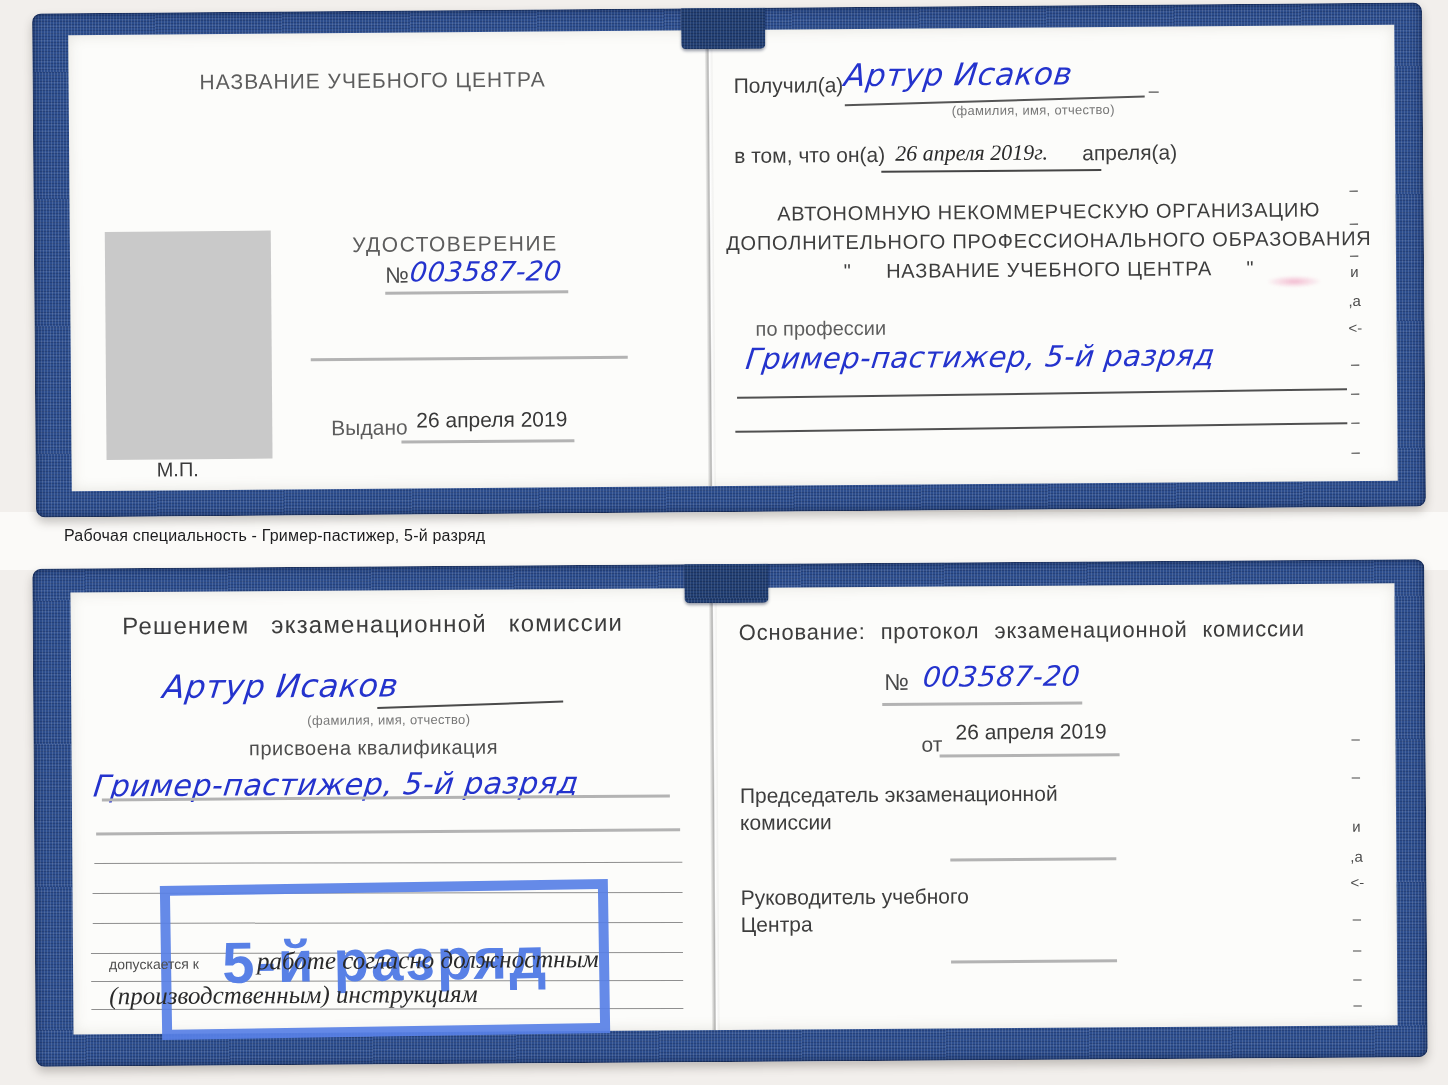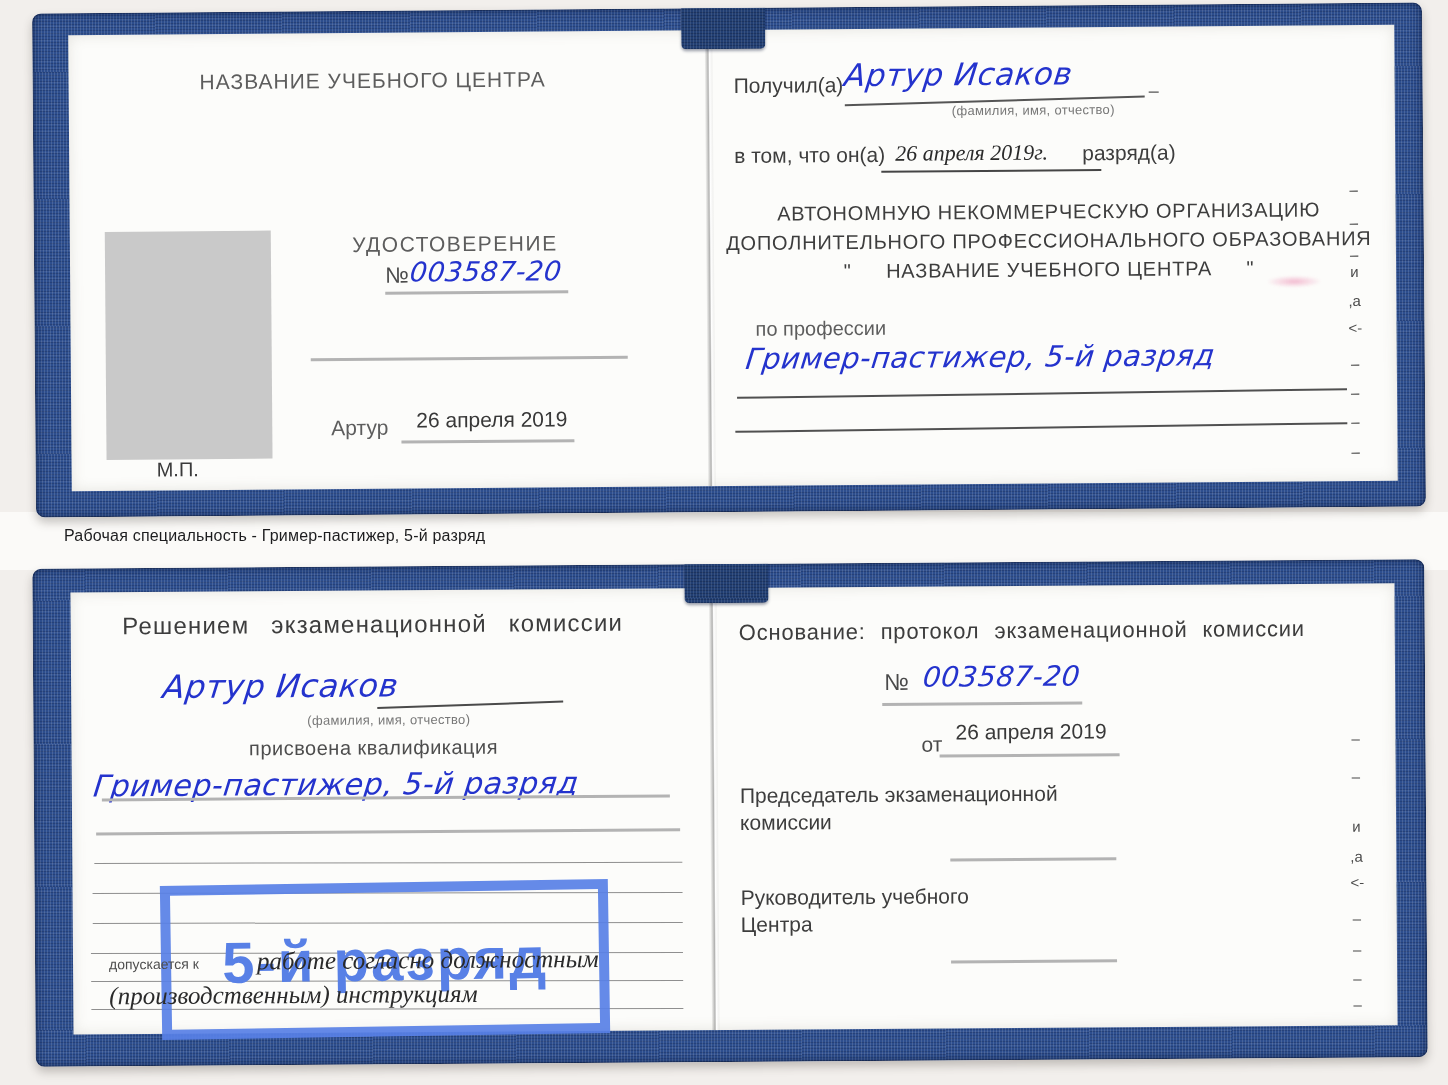--- a/index.html
+++ b/index.html
@@ -71,35 +71,35 @@
   <div class="fold" style="left:672px;top:22px;bottom:26px;"></div>
   <div class="tab z5" style="left:649px;width:84px;"></div>
 
   <div class="txt gray center z3" style="left:40px;top:58px;width:600px;font-size:21px;letter-spacing:1px;">НАЗВАНИЕ УЧЕБНОГО ЦЕНТРА</div>
   <div class="photo z3" style="left:71px;top:219px;width:166px;height:228px;"></div>
   <div class="txt gray center z3" style="left:266px;top:222px;width:310px;font-size:21px;letter-spacing:1.5px;">УДОСТОВЕРЕНИЕ</div>
   <span class="txt z3" style="left:351px;top:252px;font-size:22px;color:#4c4c4c;">№</span>
   <span class="hand z3" style="left:376px;top:246px;font-size:27px;">003587-20</span>
   <div class="gline z3" style="left:351px;top:281px;width:183px;"></div>
   <div class="gline z3" style="left:276px;top:347px;width:317px;"></div>
-  <span class="txt gray z3" style="left:296px;top:405px;font-size:21px;">Артур</span>
+  <span class="txt gray z3" style="left:296px;top:405px;font-size:21px;">Выдано</span>
   <span class="txt z3" style="left:381px;top:398px;font-size:21px;color:#383838;">26 апреля 2019</span>
   <div class="gline z3" style="left:366px;top:430px;width:173px;"></div>
   <span class="txt z3" style="left:121px;top:446px;font-size:20px;color:#3a3a3a;">М.П.</span>
 
   <span class="txt z3" style="left:701px;top:66px;font-size:21px;">Получил(а)</span>
   <span class="hand z3" style="left:812px;top:50px;font-size:31px;">Артур Исаков</span>
   <div class="dline z3" style="left:812px;top:94px;width:300px;transform:rotate(-1.2deg);"></div>
   <span class="txt small z3" style="left:919px;top:97px;">(фамилия, имя, отчество)</span>
   <span class="txt z3" style="left:1116px;top:76px;font-size:18px;color:#555;">–</span>
 
   <span class="txt z3" style="left:701px;top:136px;font-size:21px;">в том, что он(а)</span>
   <span class="ital z3" style="left:862px;top:134px;font-size:22px;">26 апреля 2019г.</span>
   <div class="dline z3" style="left:848px;top:164px;width:220px;background:#454545;"></div>
-  <span class="txt z3" style="left:1049px;top:136px;font-size:21px;">разряд(а)</span>
+  <span class="txt z3" style="left:1049px;top:136px;font-size:21px;">апреля(а)</span>
 
   <div class="txt center z3" style="left:690px;top:192px;width:650px;font-size:20px;line-height:29px;letter-spacing:0.8px;white-space:normal;">
     <div>АВТОНОМНУЮ НЕКОММЕРЧЕСКУЮ ОРГАНИЗАЦИЮ</div>
     <div>ДОПОЛНИТЕЛЬНОГО ПРОФЕССИОНАЛЬНОГО ОБРАЗОВАНИЯ</div>
     <div>
       <span>"</span>
       <span style="margin:0 28px;">НАЗВАНИЕ УЧЕБНОГО ЦЕНТРА</span>
       <span>"</span>
     </div>
   </div>

